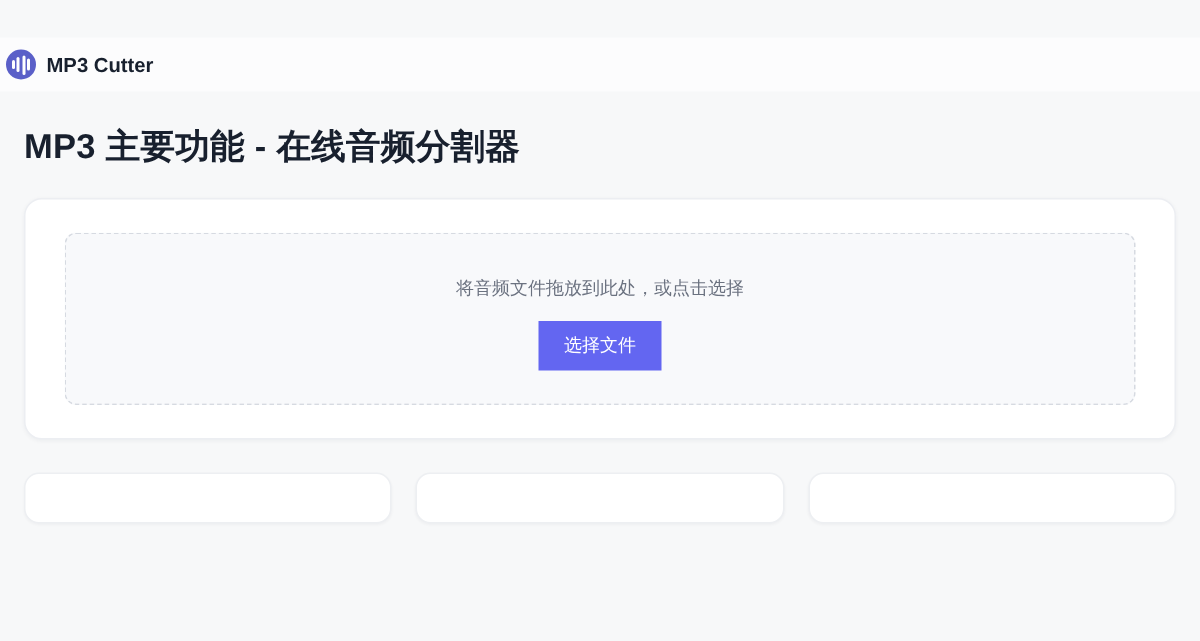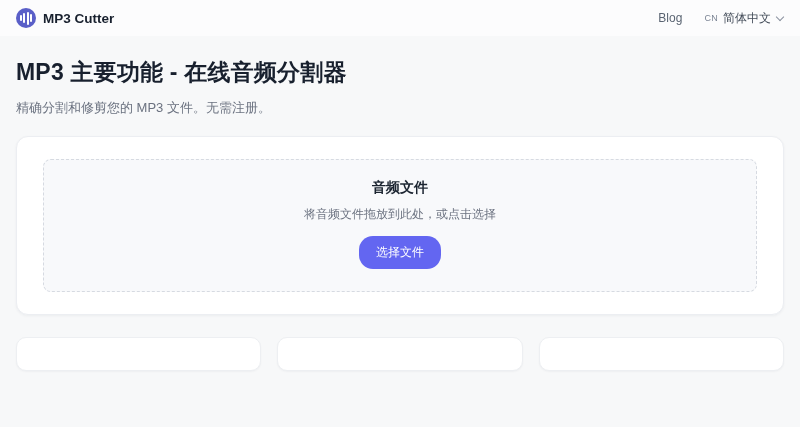--- a/index.html
+++ b/index.html
@@ -8,25 +8,26 @@
     font-family: "Liberation Sans", "DejaVu Sans", sans-serif;
     background: #f7f8f9;
     color: #1b2430;
     width: 800px;
     height: 427px;
     overflow: hidden;
   }
   
   .header {
     display: flex;
-    align-items: center;
+    align-items: flex-end;
     justify-content: space-between;
-    padding: 8px 16px;
+    padding: 8px 4px;
     background: #fcfcfd;
     height: 36px;
+    margin-top: 25px;
   }
   .brand { display: flex; align-items: center; gap: 7px; cursor: pointer; }
   .logo-circle {
     width: 20px; height: 20px; border-radius: 50%;
     background: #5a5fc8;
     display: flex; align-items: center; justify-content: center; gap: 1.5px;
   }
   .logo-circle i {
     display: block; width: 2px; background: #ffffff; border-radius: 1px;
   }
@@ -79,21 +80,21 @@
   .dropzone-title { font-size: 14px; font-weight: bold; color: #1b2430; }
   .dropzone-hint { margin-top: 9px; font-size: 12px; color: #6b7280; }
   .choose-btn {
     margin-top: 13px;
     display: inline-block;
     background: #6366f1;
     color: #ffffff;
     font-size: 12px;
     font-family: inherit;
     border: none;
-    border-radius: 14px;
+    border-radius: 0;
     padding: 8px 17px;
     cursor: pointer;
   }
   
   .features-heading {
     margin-top: 49px;
     font-size: 19px;
     font-weight: bold;
     color: #18202e;
   }
@@ -117,37 +118,27 @@
 <header class="header">
   <div class="brand">
     <span class="logo-circle">
       <i></i>
         <i></i>
         <i></i>
         <i></i>
     </span>
     <span class="brand-name">MP3 Cutter</span>
   </div>
-  <div class="header-right">
-    <a class="blog-link">Blog</a>
-    <div class="lang-select">
-      <span class="lang-code">CN</span>
-      <span>简体中文</span>
-      <span class="chevron"></span>
-    </div>
-  </div>
 </header>
 
 <main class="main">
   <h1 class="page-title">MP3 主要功能 - 在线音频分割器</h1>
-  <p class="page-subtitle">精确分割和修剪您的 MP3 文件。无需注册。</p>
 
   <section class="upload-card">
     <div class="dropzone">
-      <div class="dropzone-title">音频文件</div>
       <div class="dropzone-hint">将音频文件拖放到此处，或点击选择</div>
       <button class="choose-btn">选择文件</button>
     </div>
   </section>
 
 
   <div class="features-grid">
     <div class="feature-card">
       
       

